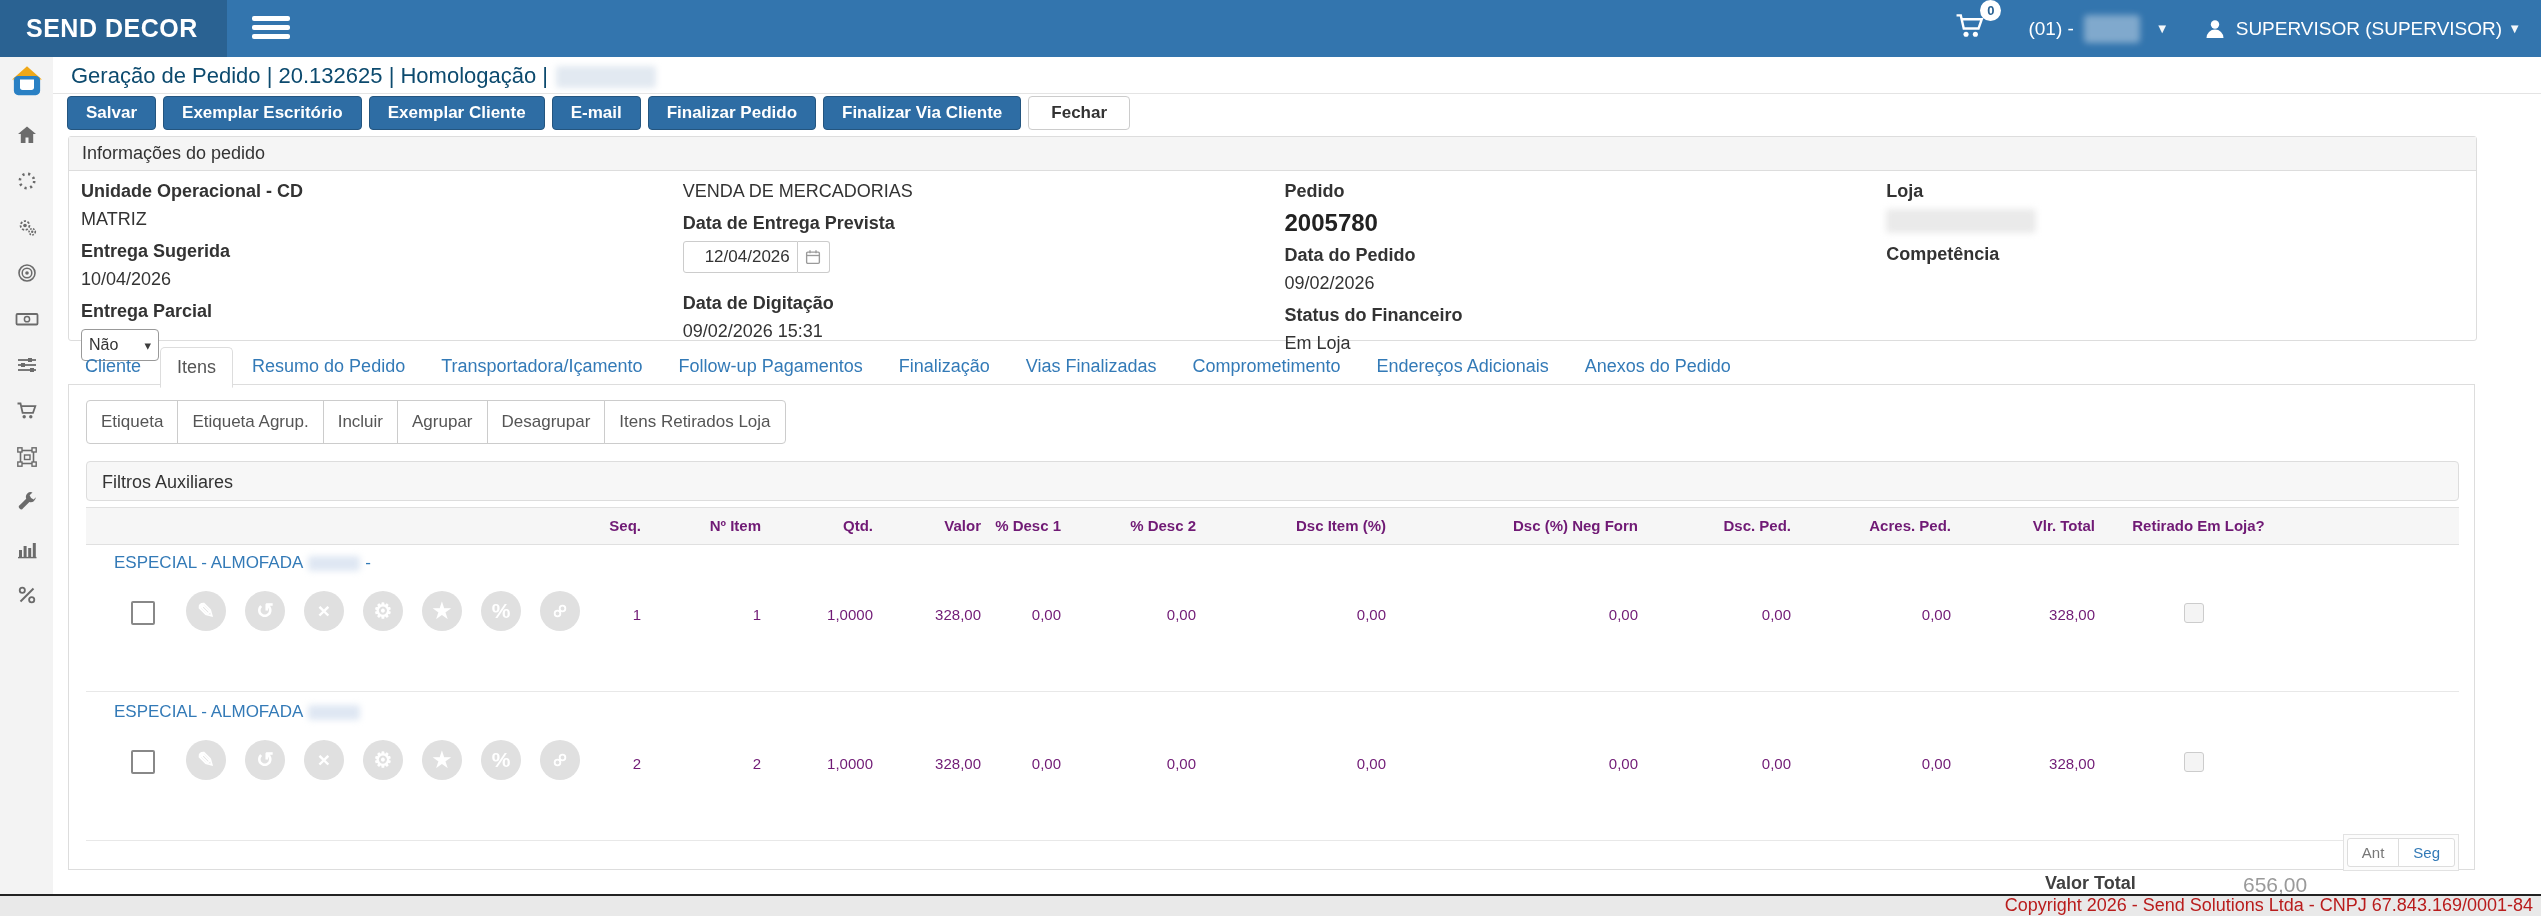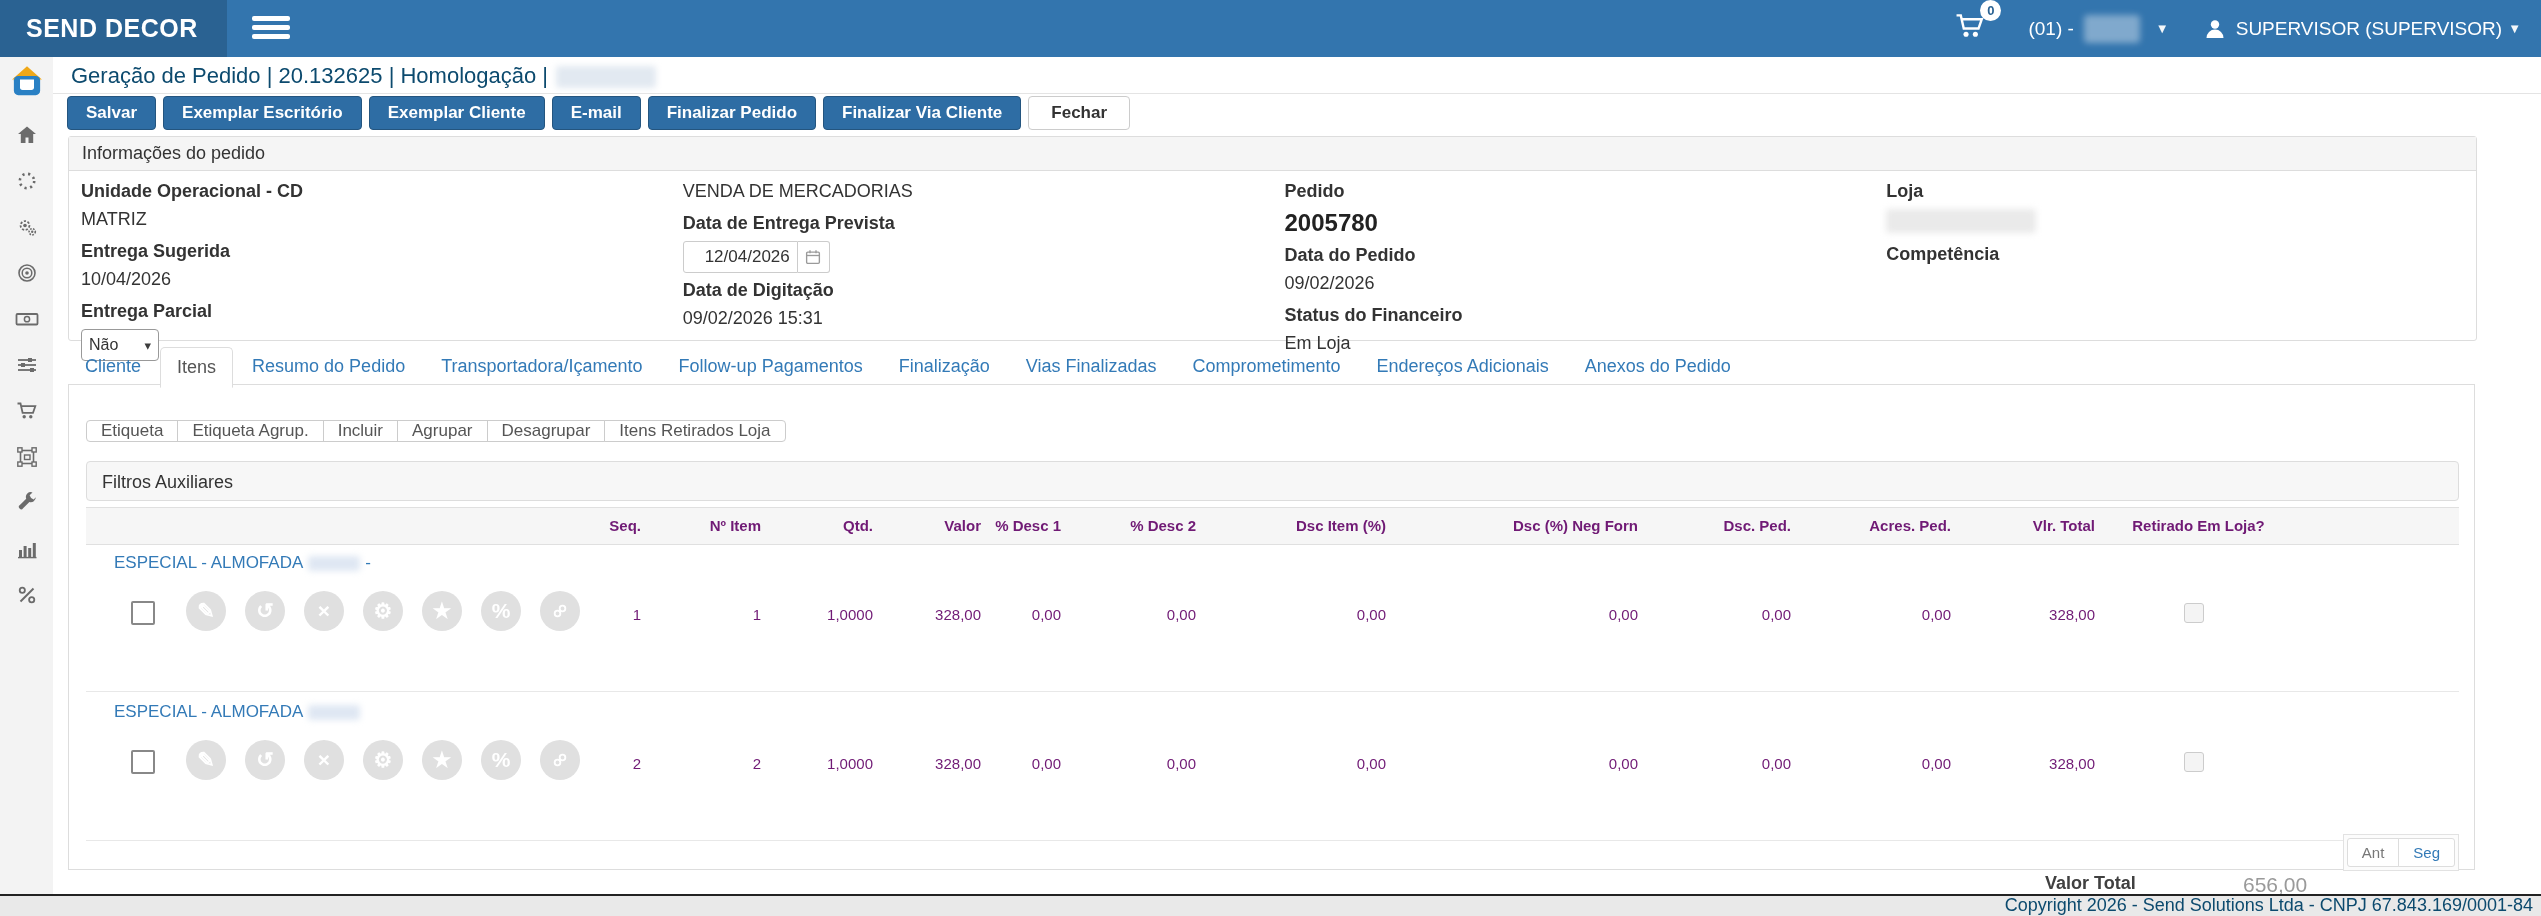--- a/index.html
+++ b/index.html
@@ -45,41 +45,41 @@
   
   .info-panel{position:absolute;left:68px;top:136px;width:2407px;border:1px solid #ddd;border-radius:3px;background:#fff;}
   .panel-head{height:33px;background:#f5f5f5;border-bottom:1px solid #ddd;font-size:18px;color:#333;
               line-height:33px;padding-left:13px;}
   .info-body{display:flex;height:159px;padding-top:10px;box-sizing:content-box;}
   .info-col{width:25%;padding-left:12px;box-sizing:border-box;}
   .f-label{font-size:18px;font-weight:bold;color:#333;margin-bottom:7px;}
   .f-value{font-size:18px;color:#333;margin-bottom:11px;}
   .f-value.big{font-size:24px;font-weight:bold;color:#222;margin-bottom:8px;}
   .loja-chip{width:150px;height:24px;background:#eaeaea;}
-  .date-wrap{display:flex;align-items:center;margin-bottom:7px;}
+  .date-wrap{display:flex;align-items:center;margin-bottom:20px;}
   .date-input{width:104px;height:28px;border:1px solid #ccc;border-radius:3px 0 0 3px;font-size:17px;
               text-align:right;padding-right:7px;color:#333;font-family:inherit;}
   .cal-btn{width:32px;height:32px;border:1px solid #ccc;border-left:none;border-radius:0 3px 3px 0;background:#fff;
            display:flex;align-items:center;justify-content:center;cursor:pointer;box-sizing:border-box;}
   .select{width:62px;height:30px;border:1px solid #999;border-radius:4px;background:#fff;display:inline-flex;
           align-items:center;justify-content:space-between;padding:0 7px;font-size:16px;cursor:pointer;}
   .select .caret{color:#333;margin:0;}
 
   
   .tabs{position:absolute;left:68px;right:66px;top:346px;height:38px;border-bottom:1px solid #ddd;z-index:4;}
   .tab{display:inline-block;font-size:18px;color:#337ab7;padding:9px 16px;margin-right:2px;cursor:pointer;
        border:1px solid transparent;border-radius:5px 5px 0 0;}
   .tab.active{background:#fff;color:#555;border-color:#ddd;border-bottom-color:#fff;position:relative;top:1px;}
 
   
   .content-panel{position:absolute;left:68px;top:384px;width:2407px;height:486px;border:1px solid #ddd;
                  border-top:none;background:#fff;box-sizing:border-box;}
   .items-toolbar{position:absolute;left:17px;top:16px;display:inline-flex;}
-  .gbtn{background:#fff;border:1px solid #ccc;color:#555;font-size:17px;padding:0 14px;margin-left:-1px;
-        cursor:pointer;font-family:inherit;margin-top:20px;}
+  .gbtn{background:#fff;border:1px solid #ccc;color:#555;font-size:17px;padding:11px 14px;margin-left:-1px;
+        cursor:pointer;font-family:inherit;}
   .gbtn:first-child{border-radius:4px 0 0 4px;margin-left:0;}
   .gbtn:last-child{border-radius:0 4px 4px 0;}
   .filters-bar{position:absolute;left:17px;right:15px;top:77px;height:40px;background:#f7f7f7;border:1px solid #ddd;
                border-radius:4px;font-size:18px;color:#333;line-height:40px;padding-left:15px;cursor:pointer;box-sizing:border-box;}
 
   
   .grid-header{position:absolute;left:17px;right:15px;top:123px;height:36px;background:#f6f6f6;
                border-top:1px solid #e0e0e0;border-bottom:1px solid #e0e0e0;}
   .cell{position:absolute;text-align:right;font-size:15px;color:#701a75;white-space:nowrap;}
   .grid-header .cell{top:0;line-height:36px;font-weight:bold;}
@@ -103,21 +103,21 @@
 
   .pager{position:absolute;right:15px;top:450px;border:1px solid #e2e2e2;background:#fcfcfc;padding:3px;display:flex;}
   .pg{background:#fff;border:1px solid #ddd;font-size:15px;padding:5px 14px;cursor:pointer;font-family:inherit;}
   .pg.prev{color:#777;border-radius:3px 0 0 3px;}
   .pg.next{color:#337ab7;border-radius:0 3px 3px 0;margin-left:-1px;}
 
   
   .totals-label{position:absolute;left:2045px;top:873px;width:170px;text-align:left;font-size:18px;font-weight:bold;color:#404040;}
   .totals-value{position:absolute;left:2243px;top:873px;font-size:21px;color:#9a9a9a;}
   .footer{position:absolute;left:0;top:894px;width:100%;height:22px;background:#e9e9e9;border-top:2px solid #222;
-          box-sizing:border-box;z-index:40;text-align:right;font-size:18px;color:#0c4a6e;line-height:19px;padding-right:8px;}
+          box-sizing:border-box;z-index:40;text-align:right;font-size:18px;color:#b91c1c;line-height:19px;padding-right:8px;}
 </style>
 </head>
 <body>
 
 <div class="screen">
 
   <header class="topbar">
     <div class="brand">SEND DECOR</div>
     <div class="hamburger">
         <i></i>

